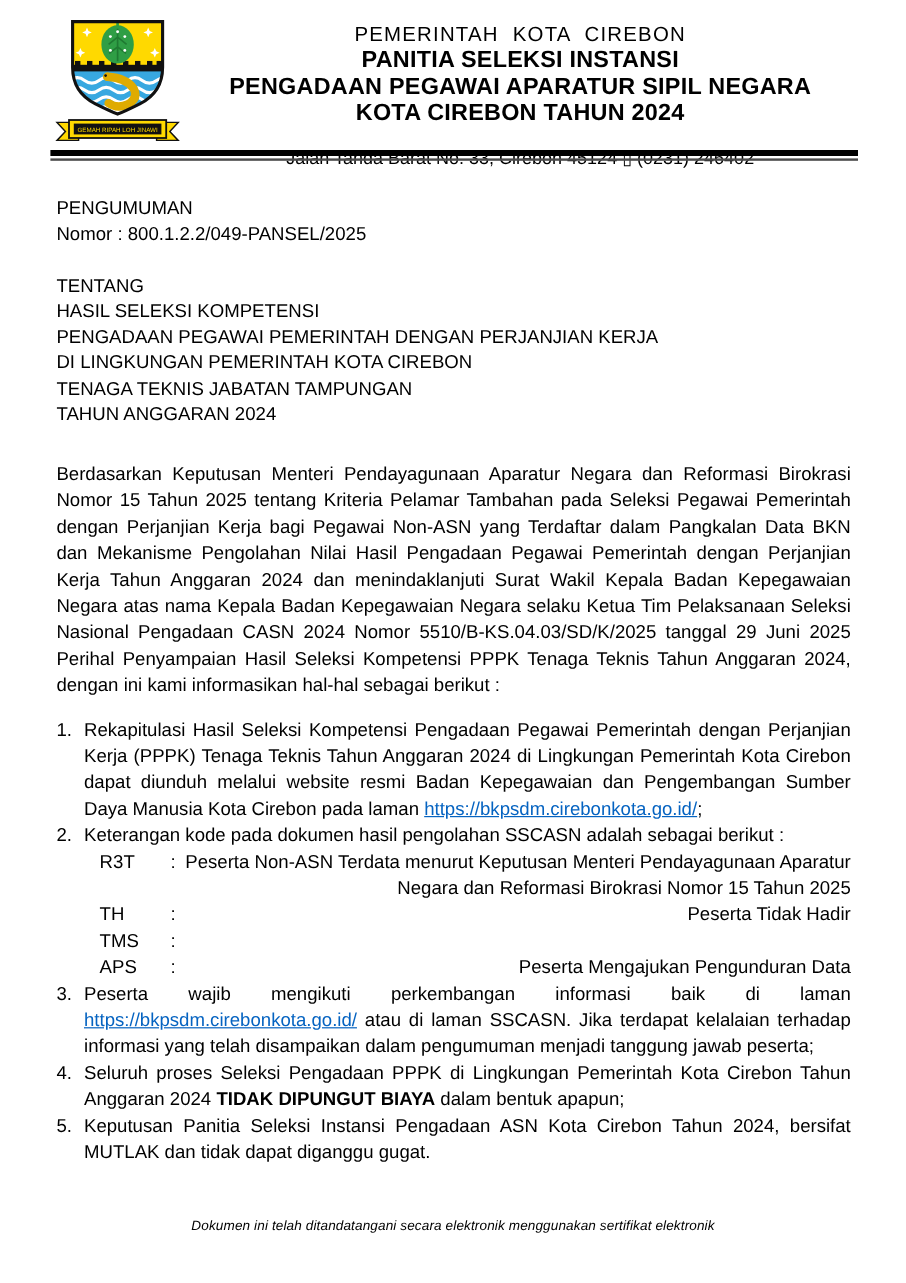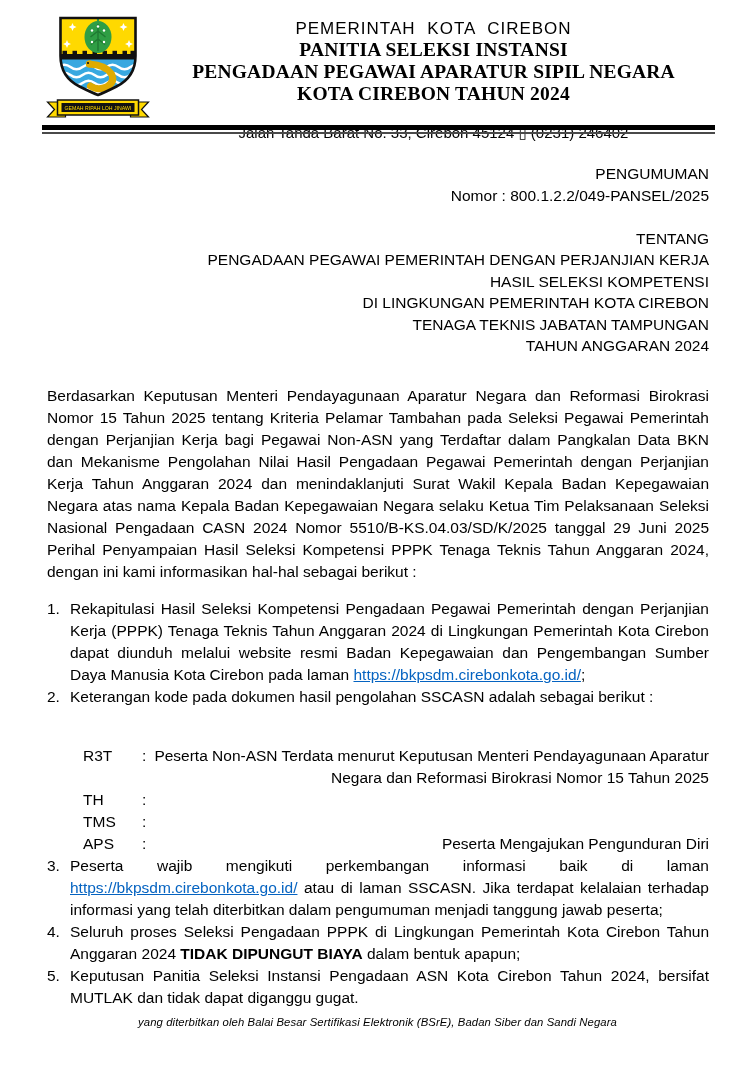--- a/index.html
+++ b/index.html
@@ -9,42 +9,42 @@
     position:relative; width:755px; height:1069px; margin:0 auto;
     background:#ffffff; color:#000;
     font-family:"Liberation Sans", sans-serif; overflow:hidden;
   }
 
   
   .letterhead { position:absolute; top:14px; left:44px; right:40px; display:flex; }
   .logo-wrap { flex:0 0 108px; }
   .head-text { flex:1; text-align:center; padding-top:4px; }
   .h-line1 { font-size:17px; line-height:21px; letter-spacing:1px; word-spacing:6px; }
-  .h-bold  { font-size:19.5px; line-height:22px; font-weight:bold; letter-spacing:.2px;font-family:Liberation Serif, serif; }
+  .h-bold  { font-size:19.5px; line-height:22px; font-weight:bold; letter-spacing:.2px; }
   .h-addr  { font-size:15px; line-height:19px; margin-top:18px; }
 
   .head-rule { position:absolute; top:125px; left:42px; right:40px; }
   .rule-thick { height:5px; background:#000; }
   .rule-thin  { height:2px; background:#4a4a4a; margin-top:2px; }
 
   
   .main { position:absolute; top:163px; left:47px; right:46px; font-size:15.5px; line-height:22px; }
-  .title-block { text-align:right; line-height:21.5px; }
+  .title-block { text-align:left; line-height:21.5px; }
   .title-block div { min-height:21.5px; }
 
   
   .intro { margin-top:28px; text-align:justify; }
   .list { margin-top:0; }
   .list-item { display:flex; }
   .li-num { flex:0 0 23px; }
   .li-content { flex:1; text-align:justify; }
   .b { font-weight:bold; }
   a.doc-link, .doc-link { color:var(--link-color); text-decoration:underline; cursor:pointer;margin-top:12px; }
 
-  .codes { margin-left:13px;margin-top:37px; }
+  .codes { margin-left:13px; }
   .code-row { display:flex; }
   .code-key { flex:0 0 59px; }
   .code-colon { flex:0 0 9px; }
   .code-desc { flex:1; text-align:right; }
 
   
   .footer {
     position:absolute; top:1016px; left:0; right:0; text-align:center;
     font-size:11.3px; font-style:italic; line-height:13.5px; letter-spacing:.1px;
   }
@@ -119,22 +119,22 @@
     <div class="rule-thick"></div>
     <div class="rule-thin"></div>
   </div>
 
   <div class="main">
     <div class="title-block">
       <div>PENGUMUMAN</div>
       <div>Nomor : 800.1.2.2/049-PANSEL/2025</div>
       <div>&nbsp;</div>
       <div>TENTANG</div>
+      <div>HASIL SELEKSI KOMPETENSI</div>
       <div>PENGADAAN PEGAWAI PEMERINTAH DENGAN PERJANJIAN KERJA</div>
-      <div>HASIL SELEKSI KOMPETENSI</div>
       <div>DI LINGKUNGAN PEMERINTAH KOTA CIREBON</div>
       <div>TENAGA TEKNIS JABATAN TAMPUNGAN</div>
       <div>TAHUN ANGGARAN 2024</div>
     </div>
 
     <p class="intro">Berdasarkan Keputusan Menteri Pendayagunaan Aparatur Negara dan Reformasi Birokrasi Nomor 15 Tahun 2025 tentang Kriteria Pelamar Tambahan pada Seleksi Pegawai Pemerintah dengan Perjanjian Kerja bagi Pegawai Non-ASN yang Terdaftar dalam Pangkalan Data BKN dan Mekanisme Pengolahan Nilai Hasil Pengadaan Pegawai Pemerintah dengan Perjanjian Kerja Tahun Anggaran 2024 dan menindaklanjuti Surat Wakil Kepala Badan Kepegawaian Negara atas nama Kepala Badan Kepegawaian Negara selaku Ketua Tim Pelaksanaan Seleksi Nasional Pengadaan CASN 2024 Nomor 5510/B-KS.04.03/SD/K/2025 tanggal 29 Juni 2025 Perihal Penyampaian Hasil Seleksi Kompetensi PPPK Tenaga Teknis Tahun Anggaran 2024, dengan ini kami informasikan hal-hal sebagai berikut :</p>
 
     <div class="list" id="item-list">
         <div class="list-item">
           <div class="li-num">1.</div>
@@ -144,44 +144,45 @@
           <div class="li-num">2.</div>
           <div class="li-content"><span>Keterangan kode pada dokumen hasil pengolahan SSCASN adalah sebagai berikut :</span><div class="codes">
               <div class="code-row">
                 <div class="code-key">R3T</div>
                 <div class="code-colon">:</div>
                 <div class="code-desc">Peserta Non-ASN Terdata menurut Keputusan Menteri Pendayagunaan Aparatur Negara dan Reformasi Birokrasi Nomor 15 Tahun 2025</div>
               </div>
               <div class="code-row">
                 <div class="code-key">TH</div>
                 <div class="code-colon">:</div>
+                <div class="code-desc">Peserta Tidak Hadir</div>
               </div>
               <div class="code-row">
                 <div class="code-key">TMS</div>
                 <div class="code-colon">:</div>
               </div>
               <div class="code-row">
                 <div class="code-key">APS</div>
                 <div class="code-colon">:</div>
-                <div class="code-desc">Peserta Mengajukan Pengunduran Diri</div>
+                <div class="code-desc">Peserta Mengajukan Pengunduran Data</div>
               </div>
             </div></div>
         </div>
         <div class="list-item">
           <div class="li-num">3.</div>
-          <div class="li-content"><span>Peserta wajib mengikuti perkembangan informasi baik di laman </span><a href="#" class="doc-link">https://bkpsdm.cirebonkota.go.id/</a><span> atau di laman SSCASN. Jika terdapat kelalaian terhadap informasi yang telah diterbitkan dalam pengumuman menjadi tanggung jawab peserta;</span></div>
+          <div class="li-content"><span>Peserta wajib mengikuti perkembangan informasi baik di laman </span><a href="#" class="doc-link">https://bkpsdm.cirebonkota.go.id/</a><span> atau di laman SSCASN. Jika terdapat kelalaian terhadap informasi yang telah disampaikan dalam pengumuman menjadi tanggung jawab peserta;</span></div>
         </div>
         <div class="list-item">
           <div class="li-num">4.</div>
           <div class="li-content"><span>Seluruh proses Seleksi Pengadaan PPPK di Lingkungan Pemerintah Kota Cirebon Tahun Anggaran 2024 </span><span class="b">TIDAK DIPUNGUT BIAYA</span><span> dalam bentuk apapun;</span></div>
         </div>
         <div class="list-item">
           <div class="li-num">5.</div>
           <div class="li-content"><span>Keputusan Panitia Seleksi Instansi Pengadaan ASN Kota Cirebon Tahun 2024, bersifat MUTLAK dan tidak dapat diganggu gugat.</span></div>
         </div>
       </div>
   </div>
 
   <div class="footer">
-    <div>yang diterbitkan oleh Balai Besar Sertifikasi Elektronik (BSrE), Badan Siber dan Sandi Negara</div>
+    <div>Dokumen ini telah ditandatangani secara elektronik menggunakan sertifikat elektronik</div>
   </div>
 
 </div>
 
 </body></html>

